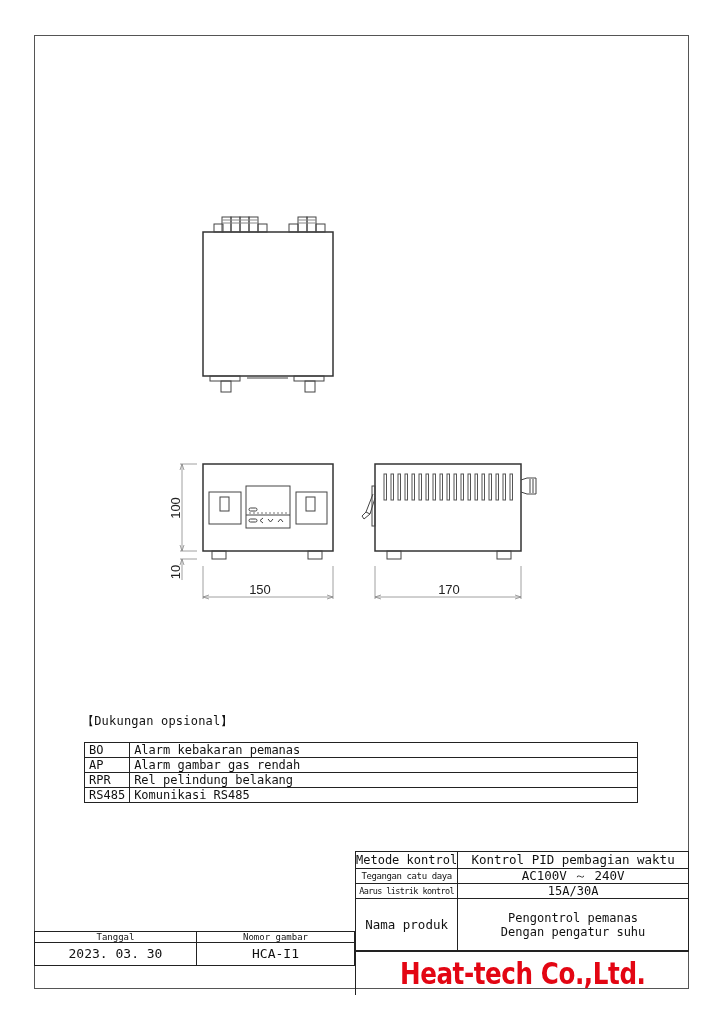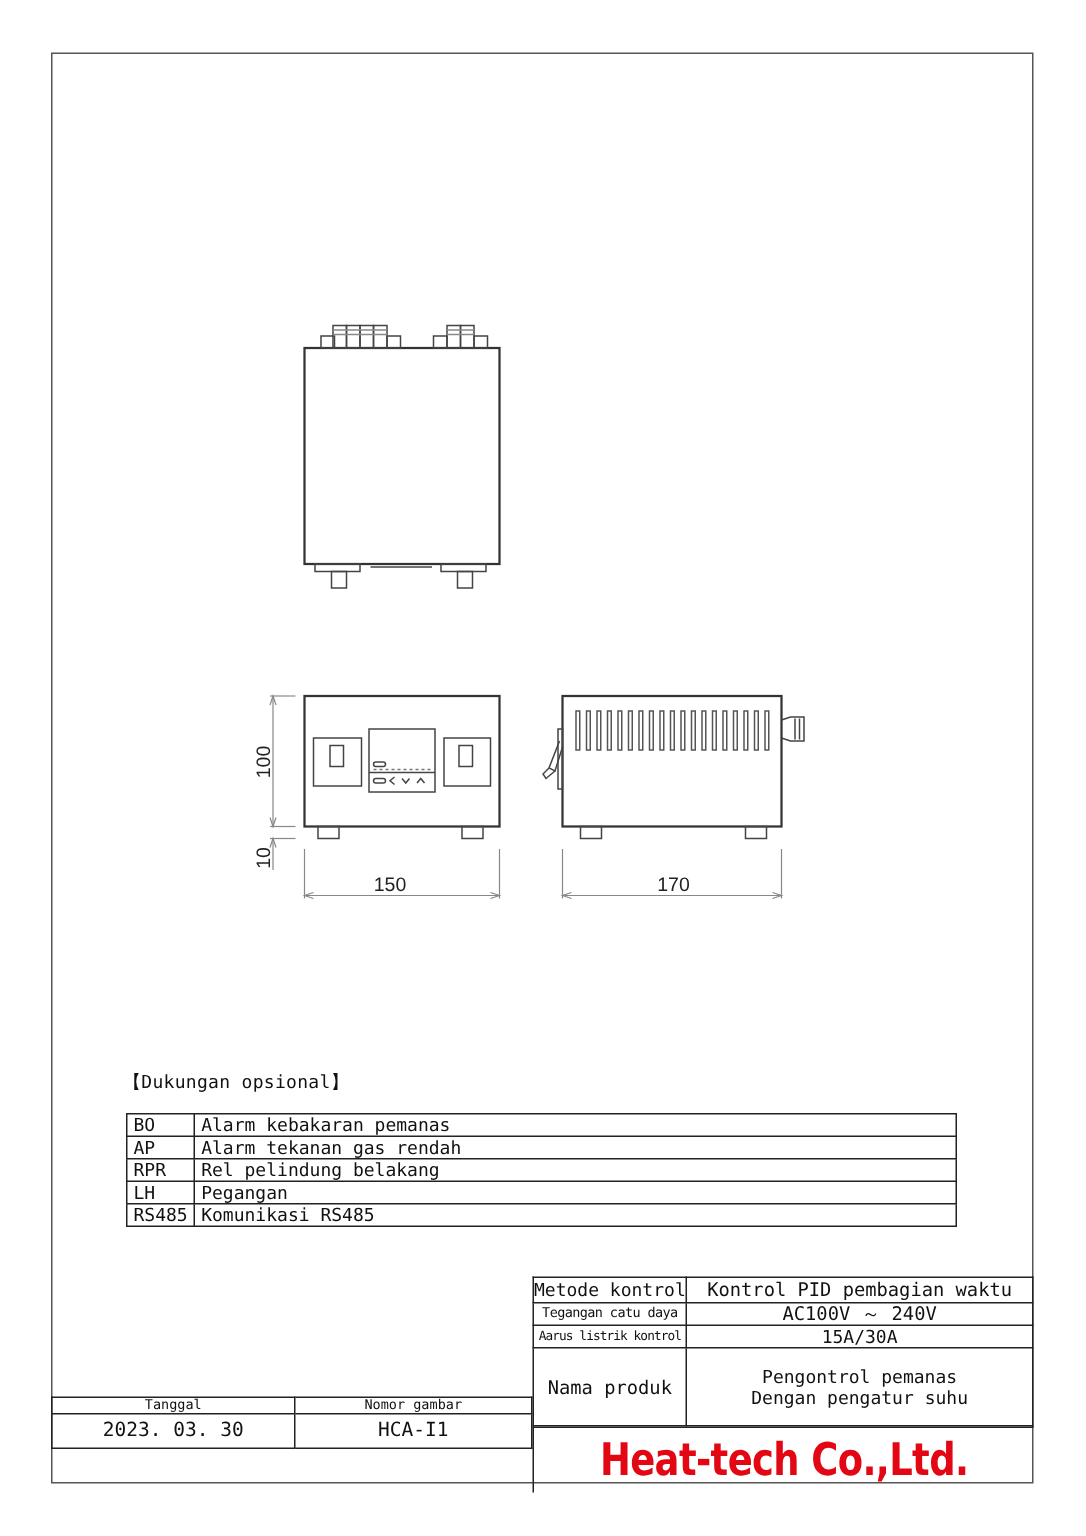--- a/index.html
+++ b/index.html
@@ -156,29 +156,25 @@
 
 <div class="opt-title">【Dukungan opsional】</div>
 <table class="opt">
   <tbody>
       <tr>
     <td class="code">BO</td>
     <td>Alarm kebakaran pemanas</td>
   </tr>
   <tr>
     <td class="code">AP</td>
-    <td>Alarm tekanan gas rendah</td>
+    <td>Alarm gambar gas rendah</td>
   </tr>
   <tr>
     <td class="code">RPR</td>
     <td>Rel pelindung belakang</td>
-  </tr>
-  <tr>
-    <td class="code">LH</td>
-    <td>Pegangan</td>
   </tr>
   <tr>
     <td class="code">RS485</td>
     <td>Komunikasi RS485</td>
   </tr>
 </tbody>
   </table>
 
 <table class="tb">
   <tbody>

